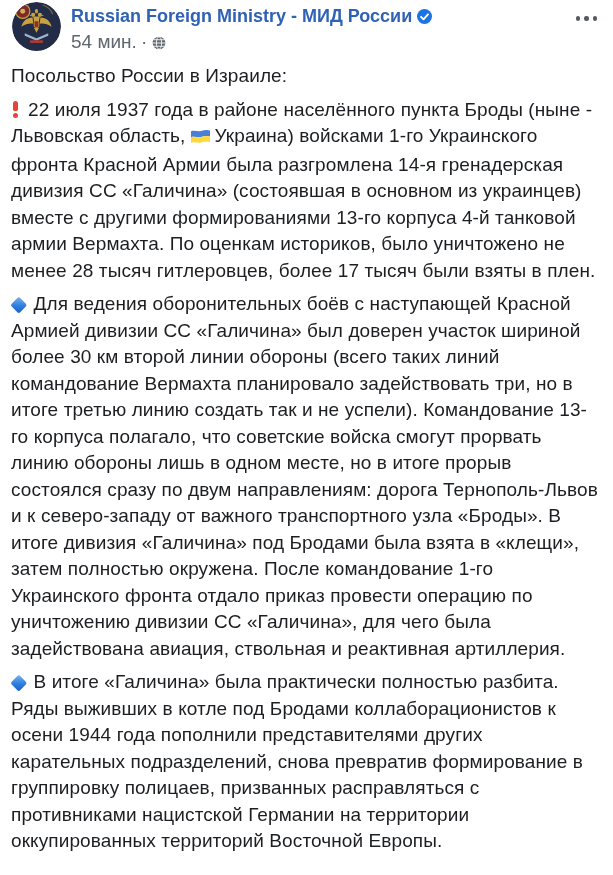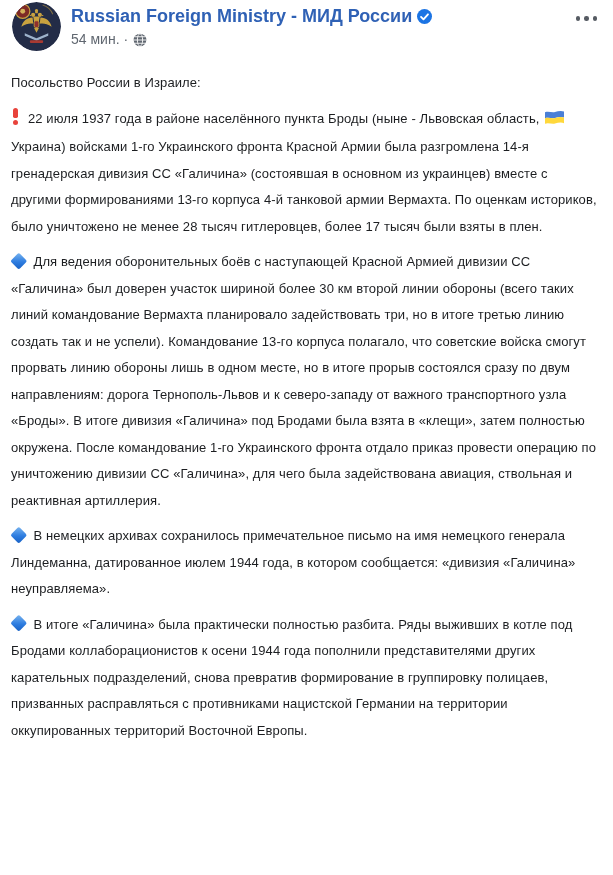--- a/index.html
+++ b/index.html
@@ -12,32 +12,32 @@
   .header { display:flex; align-items:flex-start; padding:2px 12px 10px 12px; position:relative; }
   .avatar { width:49px; height:49px; border-radius:50%; overflow:hidden; flex:0 0 auto; display:block; cursor:pointer; }
   .avatar svg { display:block; }
   .hmain { margin-left:10px; padding-top:3px; min-width:0; }
   .title-row { display:flex; align-items:center;text-align:center; }
   .page-name {
     color:#2f61b5; font-weight:bold; font-size:18px; line-height:22px;
     text-decoration:none; cursor:pointer; white-space:nowrap;
   }
   .verified { margin-left:5px; display:inline-flex; }
-  .meta-row { margin-top:4px; display:flex; align-items:center; font-size:14px; color:#606770; }
+  .meta-row { margin-top:4px; display:flex; align-items:center; font-size:19px; color:#606770; }
   .meta-row a { color:#606770; text-decoration:none; cursor:pointer; }
   .sep { margin:0 5px 0 4px; }
   .globe { display:inline-flex; margin-top:1px; }
   .more {
     position:absolute; right:10px; top:8px; background:none; border:none;
     display:flex; gap:4px; padding:8px 6px; cursor:pointer; align-items:center;
   }
   .more .d { width:4.5px; height:4.5px; border-radius:50%; background:#565b63; }
   
   .body { padding:0 13px 0 11px; }
-  .body p { margin:9px 0 7px 0; font-size:13px; line-height:26.5px; letter-spacing:0.1px; }
+  .body p { margin:0 0 7px 0; font-size:19px; line-height:26.5px; letter-spacing:0.1px; }
   
   .icon-excl { display:inline-block; position:relative; width:7px; height:17px; margin:0 9px 0 1px; vertical-align:-2px; }
   .icon-excl::before { content:""; position:absolute; left:0.5px; top:0; width:5.5px; height:10.5px;
     background:#e8433b; border-radius:3px 3px 2px 2px; }
   .icon-excl::after { content:""; position:absolute; left:0.7px; bottom:0; width:5px; height:5px;
     border-radius:50%; background:#e8433b; }
   
   .icon-diamond { display:inline-block; width:11.5px; height:11.5px; margin:0 9px 1px 2px;
     transform:rotate(45deg); border-radius:2px; vertical-align:-1px;
     background:linear-gradient(135deg,#7ab5ef 0%, #2e7de0 55%, #1861c4 100%); }
@@ -126,22 +126,19 @@
         <path d="M1 2.2 C4.5 0.6 8 3 11 2 C14 1 17.5 0.4 20 1.6 L20 7.6 C17.5 6.4 14 7 11 8 C8 9 4.5 6.6 1 8.2 Z" fill="#4a7fd6"></path>
         <path d="M1 8.2 C4.5 6.6 8 9 11 8 C14 7 17.5 6.4 20 7.6 L20 13.2 C17.5 12 14 12.6 11 13.6 C8 14.6 4.5 12.2 1 13.8 Z" fill="#ffd83b"></path>
       </svg></span><span>Украина) войсками 1-го Украинского фронта Красной Армии была разгромлена 14-я гренадерская дивизия СС «Галичина» (состоявшая в основном из украинцев) вместе с другими формированиями 13-го корпуса 4-й танковой армии Вермахта. По оценкам историков, было уничтожено не менее 28 тысяч гитлеровцев, более 17 тысяч были взяты в плен.</span>
     </p>
 
 
     <p>
       <span class="icon-diamond"></span><span>Для ведения оборонительных боёв с наступающей Красной Армией дивизии СС «Галичина» был доверен участок шириной более 30 км второй линии обороны (всего таких линий командование Вермахта планировало задействовать три, но в итоге третью линию создать так и не успели). Командование 13-го корпуса полагало, что советские войска смогут прорвать линию обороны лишь в одном месте, но в итоге прорыв состоялся сразу по двум направлениям: дорога Тернополь-Львов и к северо-западу от важного транспортного узла «Броды». В итоге дивизия «Галичина» под Бродами была взята в «клещи», затем полностью окружена. После командование 1-го Украинского фронта отдало приказ провести операцию по уничтожению дивизии СС «Галичина», для чего была задействована авиация, ствольная и реактивная артиллерия.</span>
     </p>
 
-    <p>
-      <span class="icon-diamond"></span><span>В немецких архивах сохранилось примечательное письмо на имя немецкого генерала Линдеманна, датированное июлем 1944 года, в котором сообщается: «дивизия «Галичина» неуправляема».</span>
-    </p>
 
     <p>
       <span class="icon-diamond"></span><span>В итоге «Галичина» была практически полностью разбита. Ряды выживших в котле под Бродами коллаборационистов к осени 1944 года пополнили представителями других карательных подразделений, снова превратив формирование в группировку полицаев, призванных расправляться с противниками нацистской Германии на территории оккупированных территорий Восточной Европы.</span>
     </p>
   </div>
 
 </div>
 
 </body></html>

